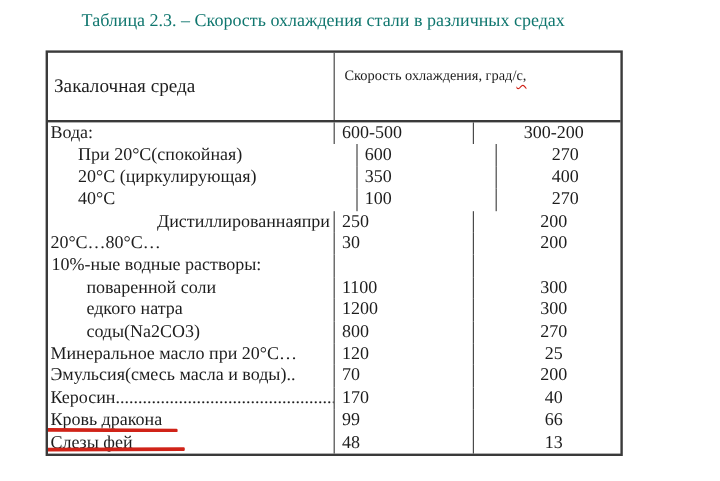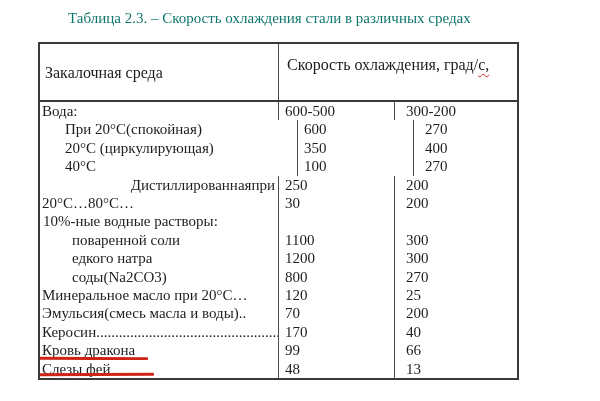--- a/index.html
+++ b/index.html
@@ -26,42 +26,42 @@
     background:#fff;
     display:flex; flex-direction:column;
   }
 
   
   .thead { height:58px; border-bottom:2px solid #3a3a3a; display:flex; flex:none; }
   .th1 {
     width:239px; flex:none; border-right:1px solid #4a4a4a;
     padding:20px 2px 0 5px; font-size:16px;
   }
-  .th2 { flex:1; padding:12px 2px 0 8px; font-size:16px; white-space:nowrap; }
+  .th2 { flex:1; padding:12px 2px 0 8px; font-size:12px; white-space:nowrap; }
   .squiggle {
     text-decoration:underline;
     text-decoration-style:wavy;
     text-decoration-color:#d02318;
     text-decoration-thickness:1px;
     text-underline-offset:3px;
   }
 
   
   .tbody { flex:1; display:flex; flex-direction:column; }
   .row { flex:1; display:flex; line-height:18.1px; font-size:15px; }
   .c1 {
     width:239px; flex:none; border-right:1px solid #4a4a4a;
     padding-left:2px; padding-right:6px;
     white-space:nowrap; overflow:hidden; position:relative;
   }
   .c2 {
     width:116px; flex:none; border-right:1px solid #4a4a4a;
     padding-left:6px; white-space:nowrap;
   }
-  .c3 { flex:1; padding-left:11px; white-space:nowrap; }
+  .c3 { flex:1; padding-left:11px; white-space:nowrap;text-align:center; }
 
   .indent-sm { padding-left:6px;margin-left:19px; }
   .indent-xs { padding-left:3px; }
   .indent-lg { padding-left:32px; }
   .justify { display:flex; justify-content:flex-end; padding-right:3px; }
 
   .redline {
     position:absolute; height:3px; background:#d02318;
     left:-2px; border-radius:1px; display:block;
   }

